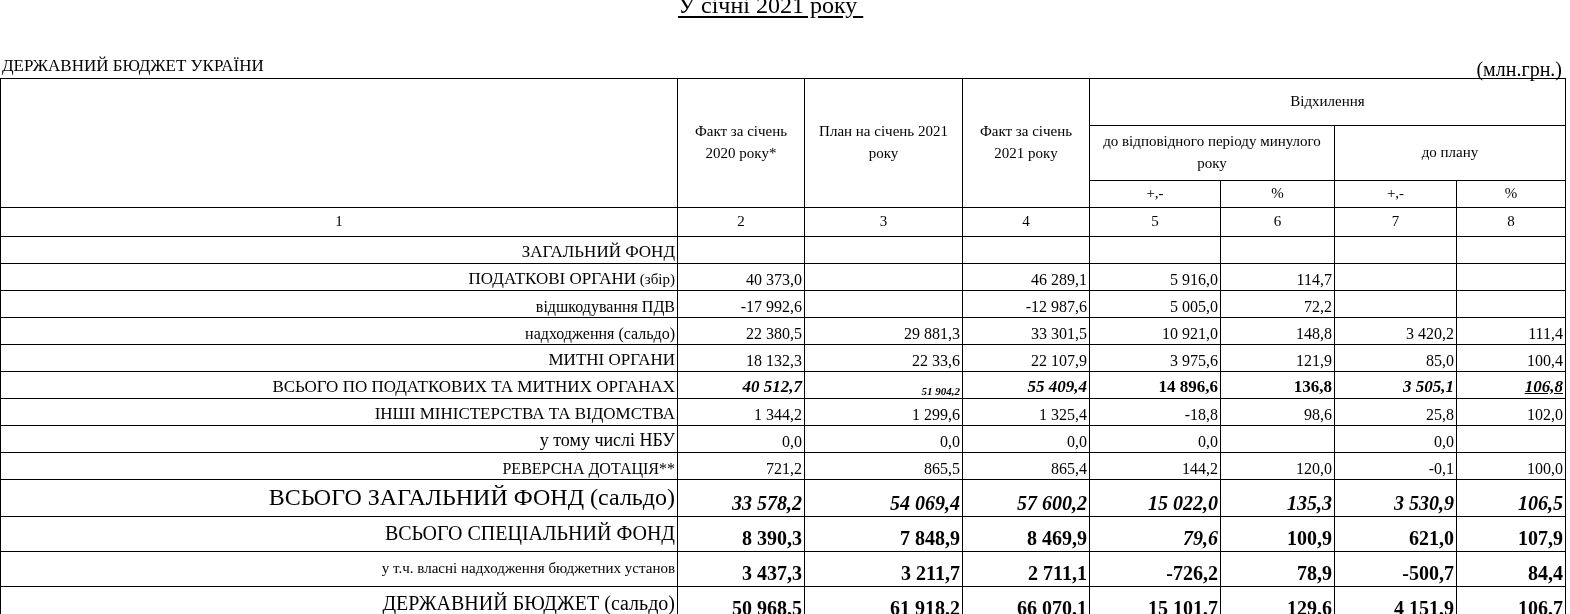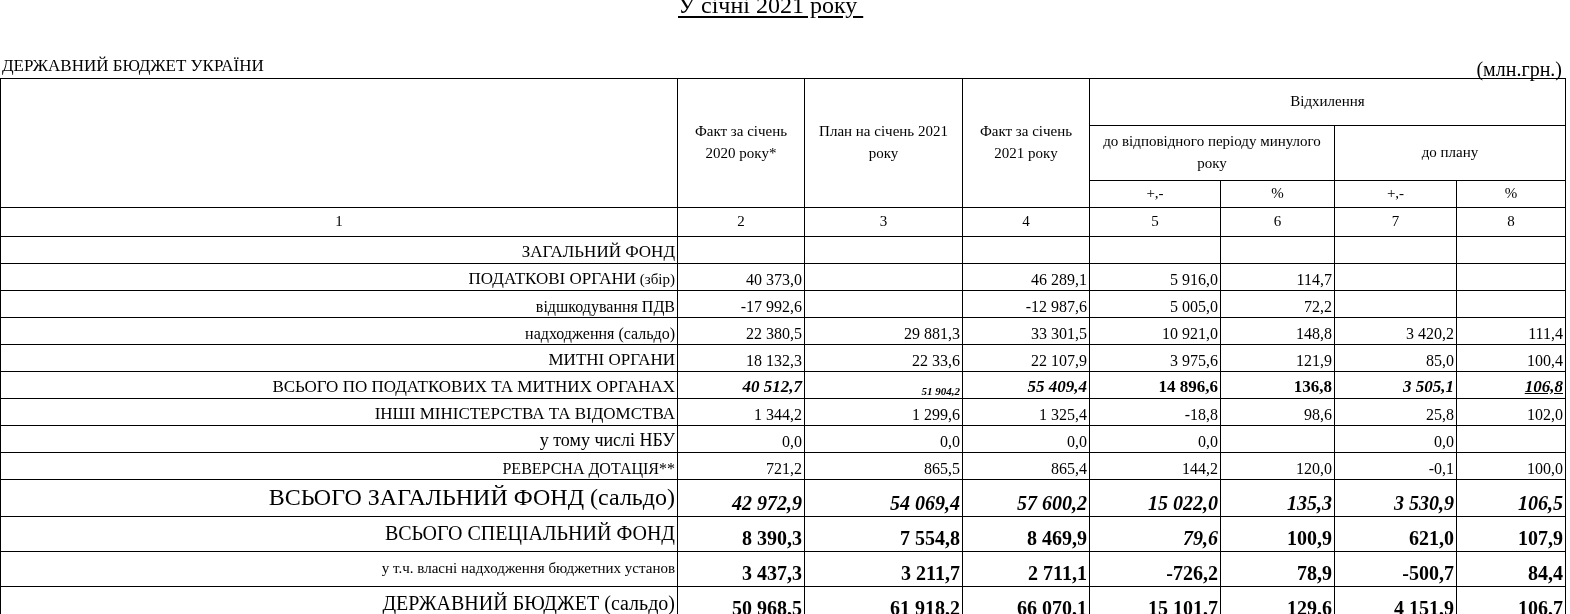--- a/index.html
+++ b/index.html
@@ -172,33 +172,33 @@
       <td>865,5</td>
       <td>865,4</td>
       <td>144,2</td>
       <td>120,0</td>
       <td>-0,1</td>
       <td>100,0</td>
     </tr>
 
     <tr class="big">
       <td class="label">ВСЬОГО ЗАГАЛЬНИЙ ФОНД (сальдо)</td>
-      <td class="bi">42 972,9</td>
+      <td class="bi">33 578,2</td>
       <td class="bi">54 069,4</td>
       <td class="bi">57 600,2</td>
       <td class="bi">15 022,0</td>
       <td class="bi">135,3</td>
       <td class="bi">3 530,9</td>
       <td class="bi">106,5</td>
     </tr>
 
     <tr class="mid">
       <td class="label" style="vertical-align:middle">ВСЬОГО СПЕЦІАЛЬНИЙ ФОНД</td>
       <td class="b">8 390,3</td>
-      <td class="b">7 554,8</td>
+      <td class="b">7 848,9</td>
       <td class="b">8 469,9</td>
       <td class="bi">79,6</td>
       <td class="b">100,9</td>
       <td class="b">621,0</td>
       <td class="b">107,9</td>
     </tr>
 
     <tr class="mid">
       <td class="label small">у т.ч. власні надходження бюджетних установ</td>
       <td class="b">3 437,3</td>

